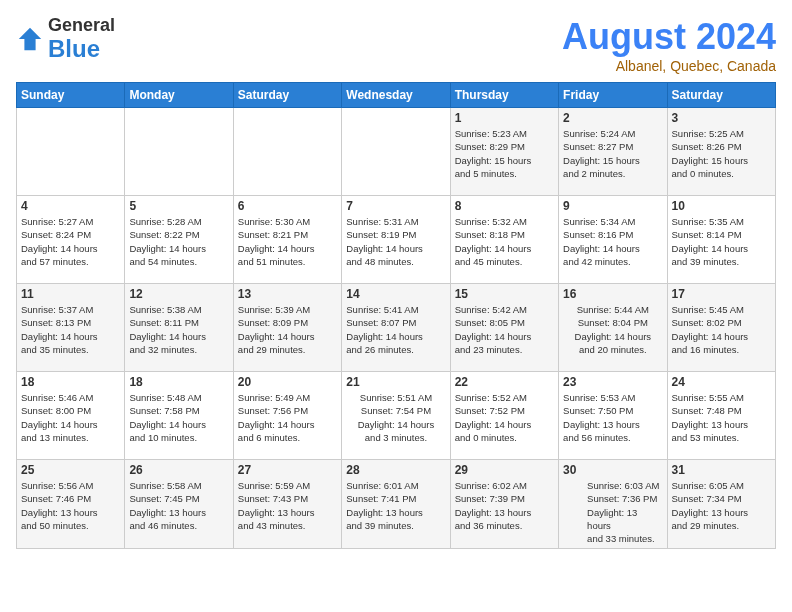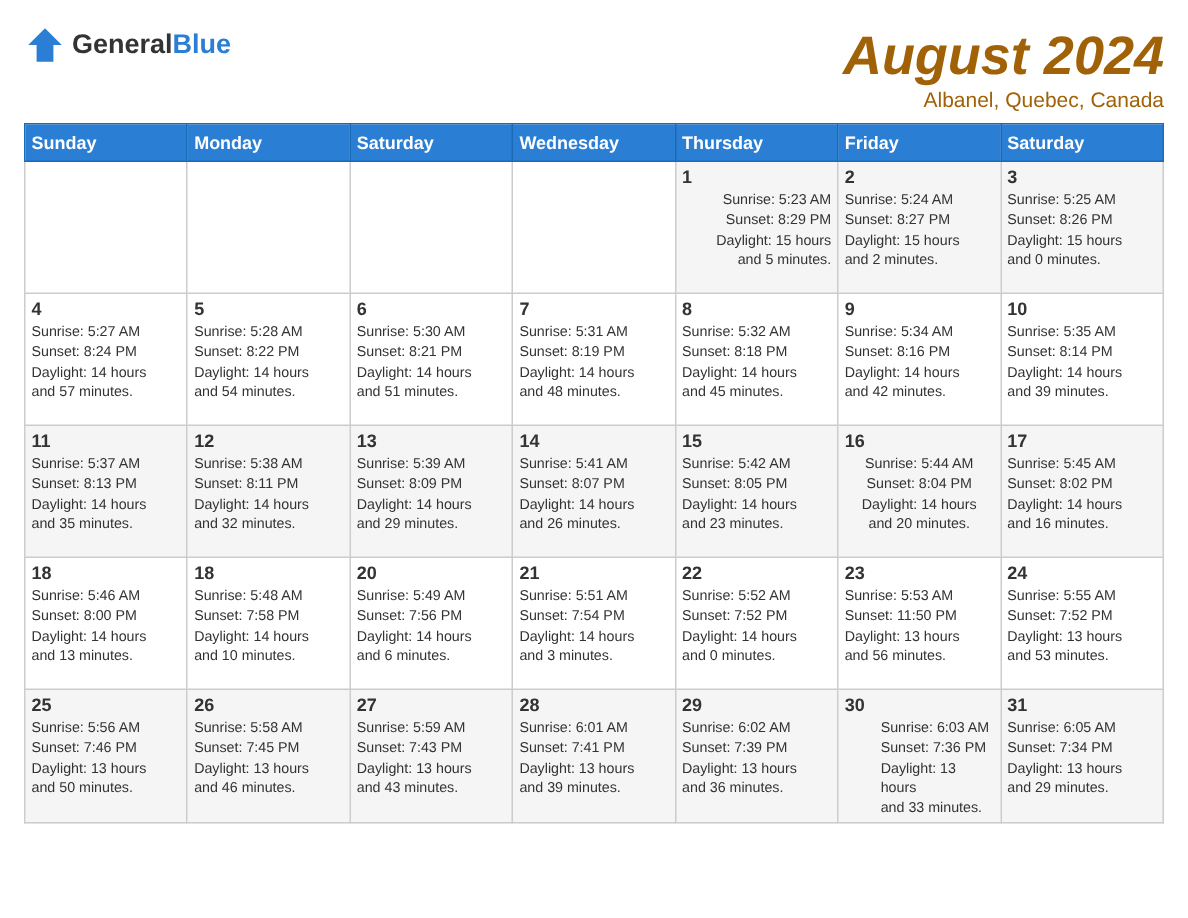--- a/index.html
+++ b/index.html
@@ -16,45 +16,44 @@
       align-items: flex-start;
       margin-bottom: 8px;
     }
     .logo {
       display: flex;
       align-items: center;
       gap: 4px;
     }
     .logo-text {
       display: flex;
-      flex-direction: row;
+      flex-direction: column;
       line-height: 1.1;
     }
     .logo-text .general {
       font-size: 18px;
       font-weight: bold;
       color: #333;
     }
     .logo-text .blue {
-      font-size: 18px;
+      font-size: 24px;
       font-weight: bold;
       color: #2a7fd4;
     }
     .logo-icon {
       width: 28px;
       height: 28px;
     }
     .title-block {
       text-align: right;
     }
     .title-block .month-year {
       font-size: 36px;
       font-weight: bold;
-      color: #a16207;
-      font-style: italic;
+      color: #3b82f6;
     }
     .title-block .location {
       font-size: 14px;
       color: #a16207;
     }
     table {
       width: 100%;
       border-collapse: collapse;
       table-layout: fixed;
     }
@@ -127,21 +126,21 @@
       </tr>
   </thead>
   <tbody id="calendar-body">
   <tr>
         <td class="empty"></td>
         <td class="empty"></td>
         <td class="empty"></td>
         <td class="empty"></td>
         <td>
           <span class="day-num">1</span>
-          <div class="day-info" style="white-space: pre-line; text-align: right;">Sunrise: 5:23 AM
+          <div class="day-info" style="white-space: pre-line;">Sunrise: 5:23 AM
 Sunset: 8:29 PM
 Daylight: 15 hours
 and 5 minutes.</div>
         </td>
         <td>
           <span class="day-num">2</span>
           <div class="day-info" style="white-space: pre-line;">Sunrise: 5:24 AM
 Sunset: 8:27 PM
 Daylight: 15 hours
 and 2 minutes.</div>
@@ -273,43 +272,43 @@
         </td>
         <td>
           <span class="day-num">20</span>
           <div class="day-info" style="white-space: pre-line;">Sunrise: 5:49 AM
 Sunset: 7:56 PM
 Daylight: 14 hours
 and 6 minutes.</div>
         </td>
         <td>
           <span class="day-num">21</span>
-          <div class="day-info" style="white-space: pre-line;">Sunrise: 5:51 AM
+          <div class="day-info" style="white-space: pre-line; text-align: center;">Sunrise: 5:51 AM
 Sunset: 7:54 PM
 Daylight: 14 hours
 and 3 minutes.</div>
         </td>
         <td>
           <span class="day-num">22</span>
           <div class="day-info" style="white-space: pre-line;">Sunrise: 5:52 AM
 Sunset: 7:52 PM
 Daylight: 14 hours
 and 0 minutes.</div>
         </td>
         <td>
           <span class="day-num">23</span>
           <div class="day-info" style="white-space: pre-line;">Sunrise: 5:53 AM
-Sunset: 11:50 PM
+Sunset: 7:50 PM
 Daylight: 13 hours
 and 56 minutes.</div>
         </td>
         <td>
           <span class="day-num">24</span>
           <div class="day-info" style="white-space: pre-line;">Sunrise: 5:55 AM
-Sunset: 7:52 PM
+Sunset: 7:48 PM
 Daylight: 13 hours
 and 53 minutes.</div>
         </td>
       </tr>
       <tr>
         <td>
           <span class="day-num">25</span>
           <div class="day-info" style="white-space: pre-line;">Sunrise: 5:56 AM
 Sunset: 7:46 PM
 Daylight: 13 hours

